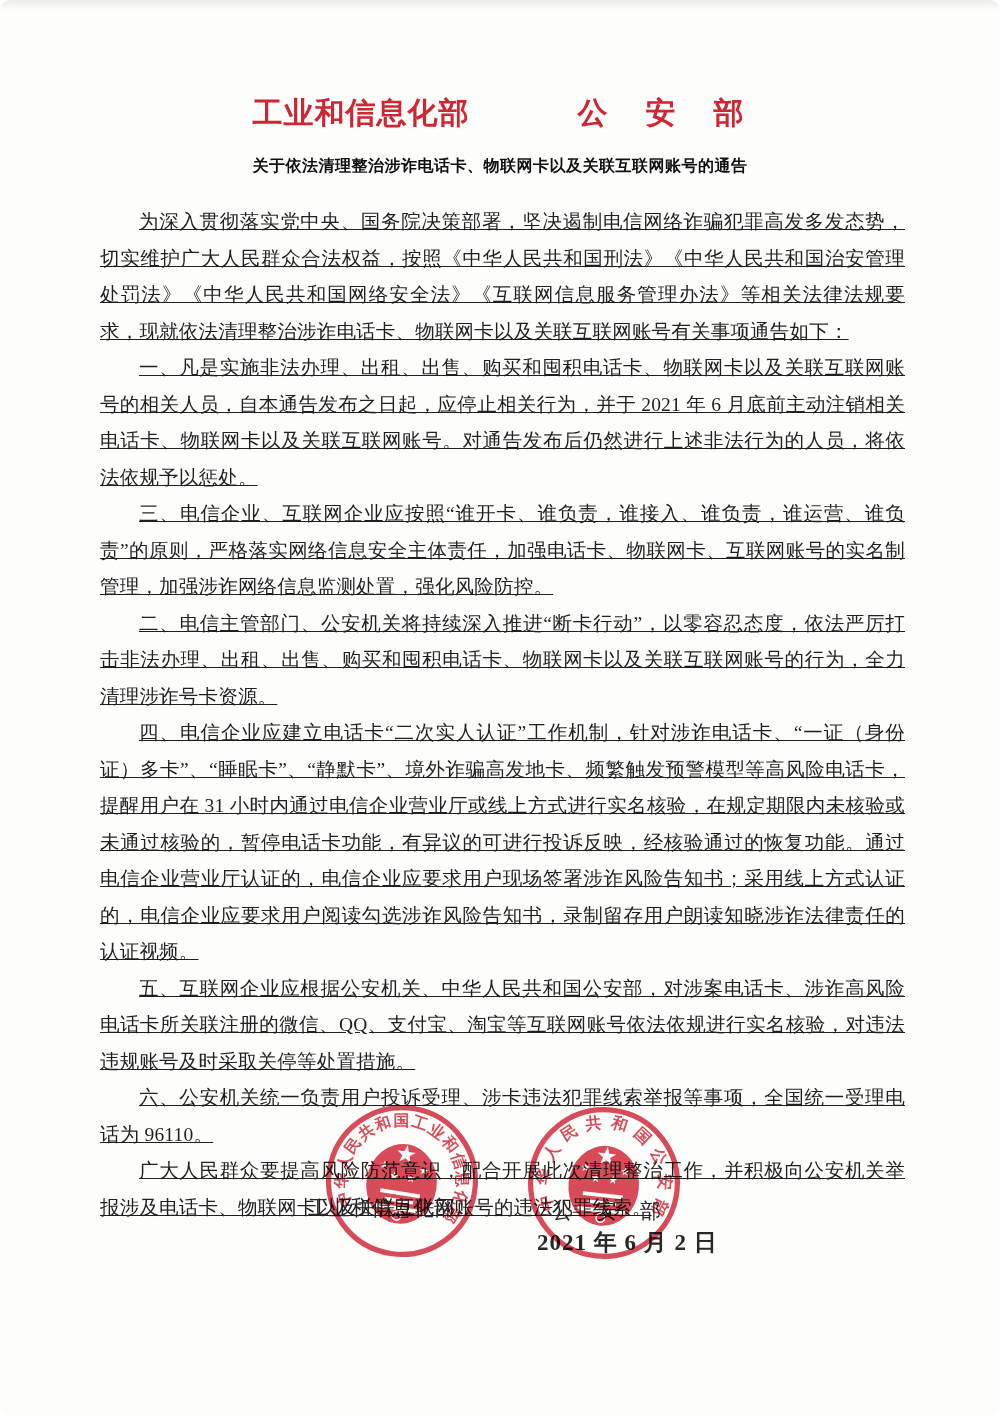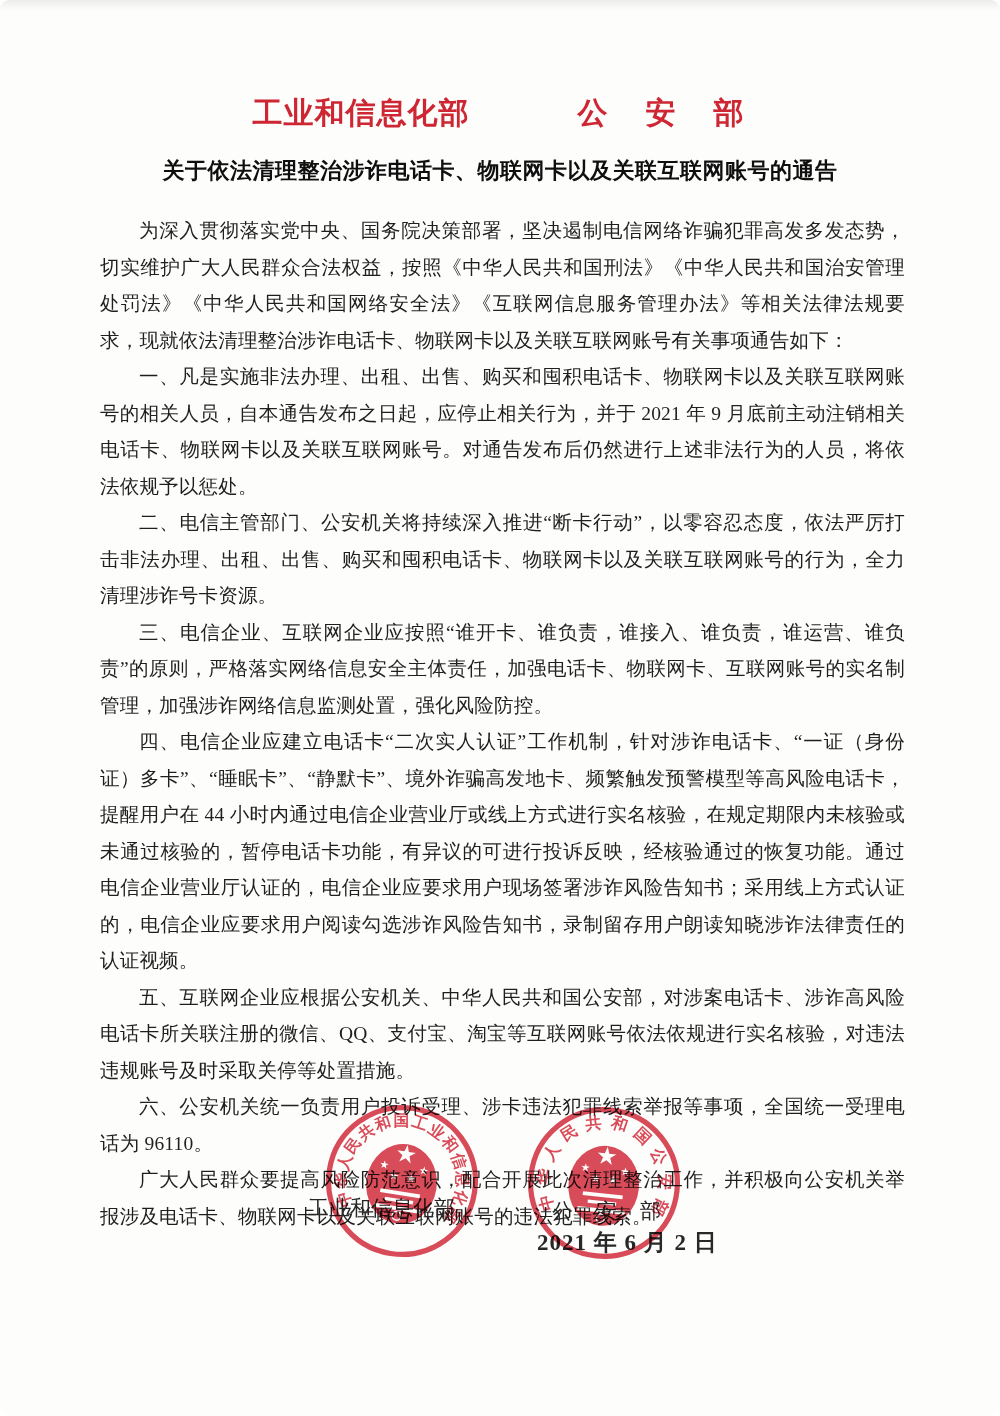--- a/index.html
+++ b/index.html
@@ -28,27 +28,28 @@
   .ministry {
     font-size: 30px;
     font-weight: bold;
     letter-spacing: 1px;
     white-space: pre;
   }
   .ministry.spaced { margin-left: 108px; letter-spacing: 4px; }
   .doc-title {
     margin-top: 22px;
     text-align: center;
-    font-size: 22px;
+    font-size: 16px;
     font-weight: bold;
     color: #0f0f0f;
     letter-spacing: 0.5px;
   }
   .body-text {
     margin: 27px 95px 0 100px;
+    text-decoration: underline;
   }
   .body-text p {
     margin: 0;
     font-size: 19.5px;
     line-height: 36.5px;
     text-align: justify;
     text-indent: 2em;
     letter-spacing: 0.2px;
   }
   
@@ -80,24 +81,24 @@
 
   <div class="header-row">
     <span class="ministry" style="color:#ce2633">工业和信息化部</span>
     <span class="ministry spaced" style="color:#ce2633">公　安　部</span>
   </div>
 
   <div class="doc-title">关于依法清理整治涉诈电话卡、物联网卡以及关联互联网账号的通告</div>
 
   <div class="body-text">
     <p>为深入贯彻落实党中央、国务院决策部署，坚决遏制电信网络诈骗犯罪高发多发态势，切实维护广大人民群众合法权益，按照《中华人民共和国刑法》《中华人民共和国治安管理处罚法》《中华人民共和国网络安全法》《互联网信息服务管理办法》等相关法律法规要求，现就依法清理整治涉诈电话卡、物联网卡以及关联互联网账号有关事项通告如下：</p>
-    <p>一、凡是实施非法办理、出租、出售、购买和囤积电话卡、物联网卡以及关联互联网账号的相关人员，自本通告发布之日起，应停止相关行为，并于 2021 年 9 月底前主动注销相关电话卡、物联网卡以及关联互联网账号。对通告发布后仍然进行上述非法行为的人员，将依法依规予以惩处。</p>
+    <p>一、凡是实施非法办理、出租、出售、购买和囤积电话卡、物联网卡以及关联互联网账号的相关人员，自本通告发布之日起，应停止相关行为，并于 2021 年 6 月底前主动注销相关电话卡、物联网卡以及关联互联网账号。对通告发布后仍然进行上述非法行为的人员，将依法依规予以惩处。</p>
+    <p>三、电信企业、互联网企业应按照“谁开卡、谁负责，谁接入、谁负责，谁运营、谁负责”的原则，严格落实网络信息安全主体责任，加强电话卡、物联网卡、互联网账号的实名制管理，加强涉诈网络信息监测处置，强化风险防控。</p>
     <p>二、电信主管部门、公安机关将持续深入推进“断卡行动”，以零容忍态度，依法严厉打击非法办理、出租、出售、购买和囤积电话卡、物联网卡以及关联互联网账号的行为，全力清理涉诈号卡资源。</p>
-    <p>三、电信企业、互联网企业应按照“谁开卡、谁负责，谁接入、谁负责，谁运营、谁负责”的原则，严格落实网络信息安全主体责任，加强电话卡、物联网卡、互联网账号的实名制管理，加强涉诈网络信息监测处置，强化风险防控。</p>
-    <p>四、电信企业应建立电话卡“二次实人认证”工作机制，针对涉诈电话卡、“一证（身份证）多卡”、“睡眠卡”、“静默卡”、境外诈骗高发地卡、频繁触发预警模型等高风险电话卡，提醒用户在 44 小时内通过电信企业营业厅或线上方式进行实名核验，在规定期限内未核验或未通过核验的，暂停电话卡功能，有异议的可进行投诉反映，经核验通过的恢复功能。通过电信企业营业厅认证的，电信企业应要求用户现场签署涉诈风险告知书；采用线上方式认证的，电信企业应要求用户阅读勾选涉诈风险告知书，录制留存用户朗读知晓涉诈法律责任的认证视频。</p>
+    <p>四、电信企业应建立电话卡“二次实人认证”工作机制，针对涉诈电话卡、“一证（身份证）多卡”、“睡眠卡”、“静默卡”、境外诈骗高发地卡、频繁触发预警模型等高风险电话卡，提醒用户在 31 小时内通过电信企业营业厅或线上方式进行实名核验，在规定期限内未核验或未通过核验的，暂停电话卡功能，有异议的可进行投诉反映，经核验通过的恢复功能。通过电信企业营业厅认证的，电信企业应要求用户现场签署涉诈风险告知书；采用线上方式认证的，电信企业应要求用户阅读勾选涉诈风险告知书，录制留存用户朗读知晓涉诈法律责任的认证视频。</p>
     <p>五、互联网企业应根据公安机关、中华人民共和国公安部，对涉案电话卡、涉诈高风险电话卡所关联注册的微信、QQ、支付宝、淘宝等互联网账号依法依规进行实名核验，对违法违规账号及时采取关停等处置措施。</p>
     <p>六、公安机关统一负责用户投诉受理、涉卡违法犯罪线索举报等事项，全国统一受理电话为 96110。</p>
     <p>广大人民群众要提高风险防范意识，配合开展此次清理整治工作，并积极向公安机关举报涉及电话卡、物联网卡以及关联互联网账号的违法犯罪线索。</p>
   </div>
 
   <div class="sig sig-org-left">工业和信息化部</div>
   <div class="sig sig-org-right">公　安　部</div>
   <div class="sig sig-date">2021 年 6 月 2 日</div>
 
   <svg class="seal seal-left" viewBox="0 0 170 170" aria-hidden="true">

